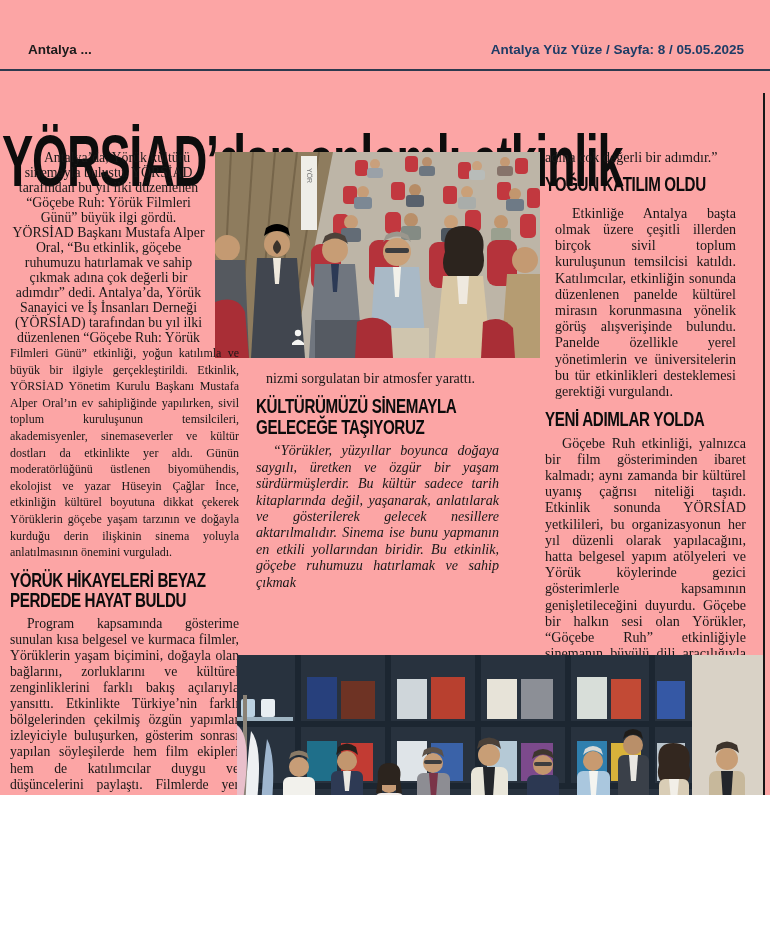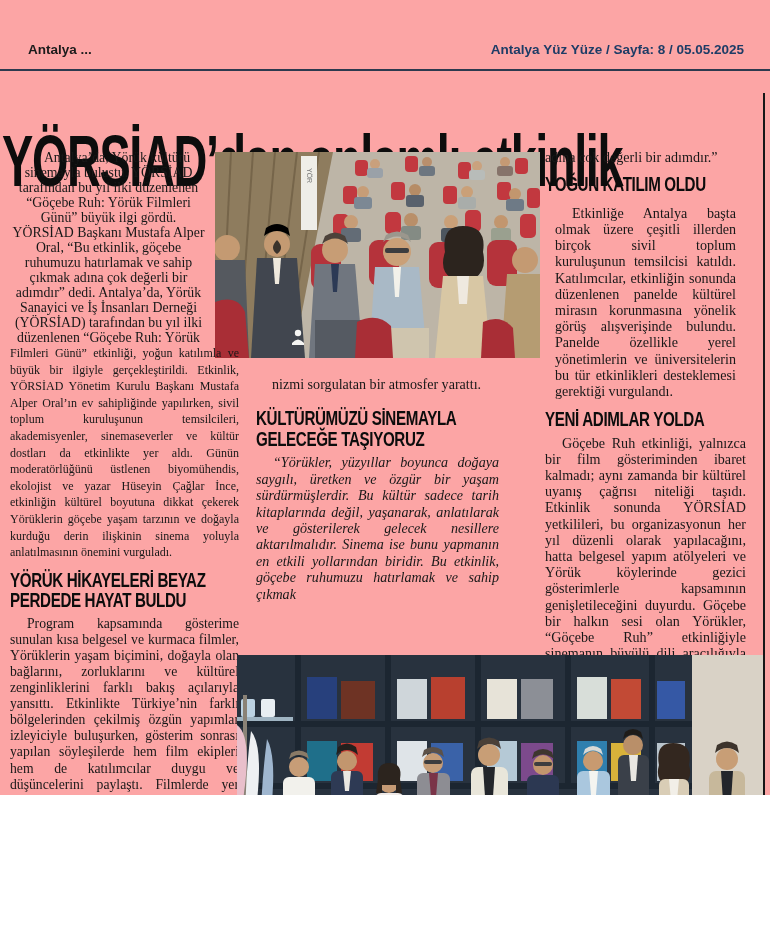--- a/index.html
+++ b/index.html
@@ -179,21 +179,21 @@
   </div>
 
   <div class="col col1">
     <p class="lead indent" style="margin:0;">Antalya’da, Yörük kültürü sinemayla buluştu. YÖRSİAD tarafından bu yıl ilki düzenlenen “Göçebe Ruh: Yörük Filmleri Günü” büyük ilgi gördü. YÖRSİAD Başkanı Mustafa Alper Oral, “Bu etkinlik, göçebe ruhumuzu hatırlamak ve sahip çıkmak adına çok değerli bir adımdır” dedi. Antalya’da, Yörük Sanayici ve İş İnsanları Derneği (YÖRSİAD) tarafından bu yıl ilki düzenlenen “Göçebe Ruh: Yörük</p>
     <p class="wide" style="margin:0;">Filmleri Günü” etkinliği, yoğun katılımla ve büyük bir ilgiyle gerçekleştirildi. Etkinlik, YÖRSİAD Yönetim Kurulu Başkanı Mustafa Alper Oral’ın ev sahipliğinde yapılırken, sivil toplum kuruluşunun temsilcileri, akademisyenler, sinemaseverler ve kültür dostları da etkinlikte yer aldı. Günün moderatörlüğünü üstlenen biyomühendis, ekolojist ve yazar Hüseyin Çağlar İnce, etkinliğin kültürel boyutuna dikkat çekerek Yörüklerin göçebe yaşam tarzının ve doğayla kurduğu derin ilişkinin sinema yoluyla anlatılmasının önemini vurguladı.</p>
     <h2 class="subhead">YÖRÜK HİKAYELERİ BEYAZ PERDEDE HAYAT BULDU</h2>
     <p class="para indent" style="margin:0;">Program kapsamında gösterime sunulan kısa belgesel ve kurmaca filmler, Yörüklerin yaşam biçimini, doğayla olan bağlarını, zorluklarını ve kültürel zenginliklerini farklı bakış açılarıyla yansıttı. Etkinlikte Türkiye’nin farklı bölgelerinden çekilmiş özgün yapımlar izleyiciyle buluşurken, gösterim sonrası yapılan söyleşilerde hem film ekipleri hem de katılımcılar duygu ve düşüncelerini paylaştı. Filmlerde yer verilen anlatılar, izleyicilere yalnızca bir kültürü tanıtmakla kalmadı; aynı zamanda Anadolu’nun kadim geleneklerine dair derin bir içsel yolculuk sunarak geçmiş ile bugünü, gelenek ile moder-</p>
   </div>
 
   <div class="col col2">
-    <p style="margin:16px;">nizmi sorgulatan bir atmosfer yarattı.</p>
+    <p style="margin:10px;">nizmi sorgulatan bir atmosfer yarattı.</p>
     <h2 class="subhead">KÜLTÜRÜMÜZÜ SİNEMAYLA GELECEĞE TAŞIYORUZ</h2>
     <p class="indent" style="margin:0;font-style:italic;">“Yörükler, yüzyıllar boyunca doğaya saygılı, üretken ve özgür bir yaşam sürdürmüşlerdir. Bu kültür sadece tarih kitaplarında değil, yaşanarak, anlatılarak ve gösterilerek gelecek nesillere aktarılmalıdır. Sinema ise bunu yapmanın en etkili yollarından biridir. Bu etkinlik, göçebe ruhumuzu hatırlamak ve sahip çıkmak</p>
   </div>
 
   <div class="col col3">
     <p style="margin:0;">adına çok değerli bir adımdır.”</p>
     <h2 class="subhead">YOĞUN KATILIM OLDU</h2>
     <p class="indent" style="margin:10px;">Etkinliğe Antalya başta olmak üzere çeşitli illerden birçok sivil toplum kuruluşunun temsilcisi katıldı. Katılımcılar, etkinliğin sonunda düzenlenen panelde kültürel mirasın korunmasına yönelik görüş alışverişinde bulundu. Panelde özellikle yerel yönetimlerin ve üniversitelerin bu tür etkinlikleri desteklemesi gerektiği vurgulandı.</p>
     <h2 class="subhead">YENİ ADIMLAR YOLDA</h2>
     <p class="indent" style="margin:0;">

